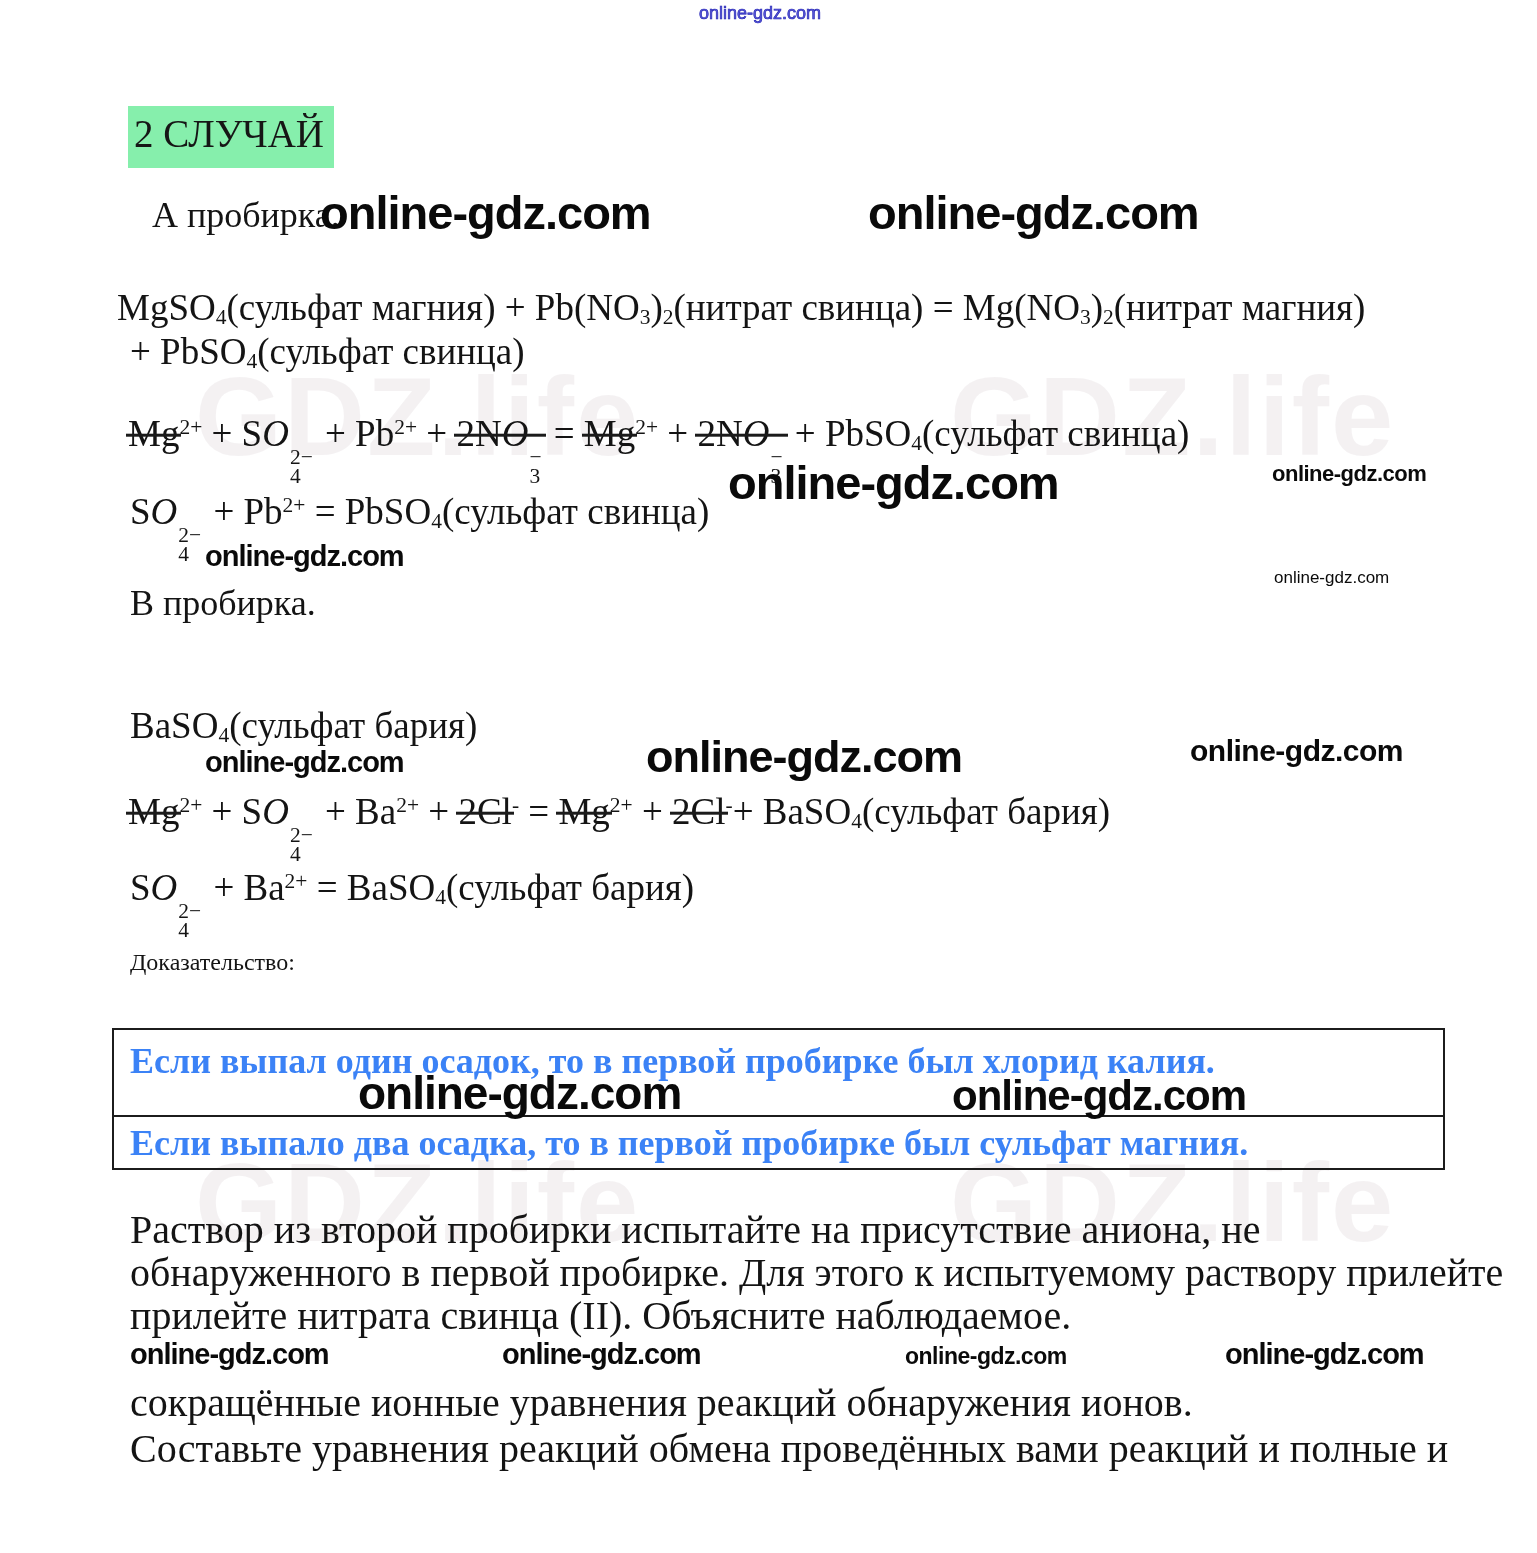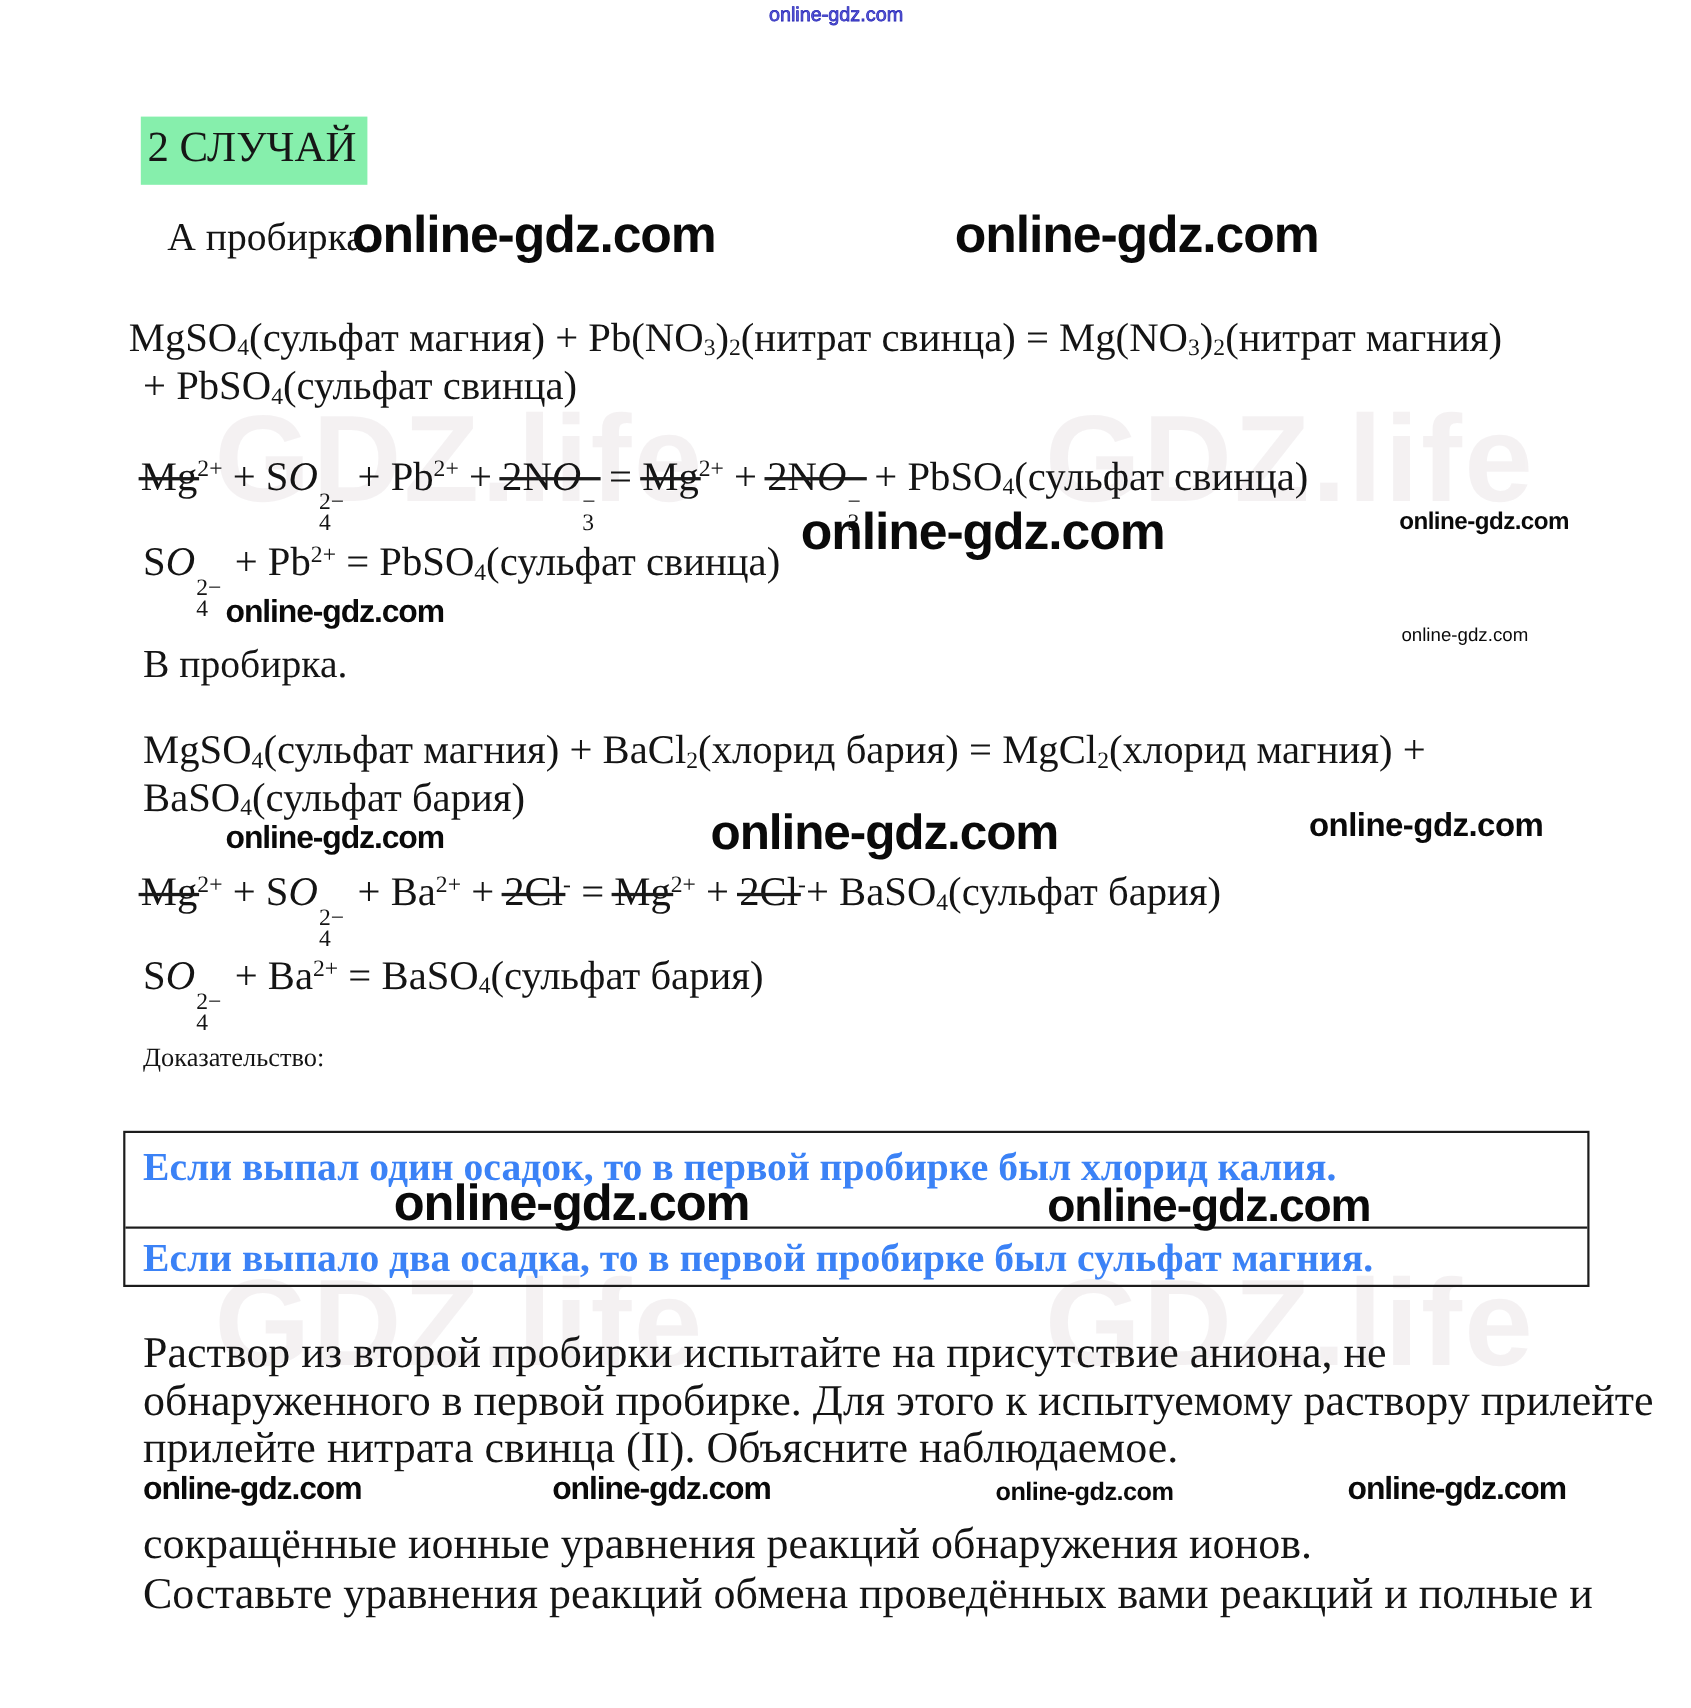--- a/index.html
+++ b/index.html
@@ -161,21 +161,20 @@
   <div class="line" style="left:130px; top:490px;">S<i>O</i><span class="ss">
         <span class="sst">2−</span>
         <span class="ssb">4</span>
       </span> + Pb<sup>2+</sup> = PbSO<sub>4</sub>(сульфат свинца)</div>
 
   <div class="wm" style="left:205px; top:540px; font-size:29px;">online-gdz.com</div>
   <div class="wm wm-light" style="left:1274px; top:568px; font-size:17px;">online-gdz.com</div>
 
   <div class="line" style="left:130px; top:582px; font-size:36px;">В пробирка.</div>
 
-  <div class="line" style="left:130px; top:661px;">MgSO<sub>4</sub>(сульфат магния) + BaCl<sub>2</sub>(хлорид бария) = MgCl<sub>2</sub>(хлорид магния) +</div>
   <div class="line" style="left:130px; top:704px;">BaSO<sub>4</sub>(сульфат бария)</div>
 
   <div class="wm" style="left:205px; top:746px; font-size:29px;">online-gdz.com</div>
   <div class="wm" style="left:646px; top:731px; font-size:45px;">online-gdz.com</div>
   <div class="wm wm-med" style="left:1190px; top:734px; font-size:30px;">online-gdz.com</div>
 
   <div class="line" style="left:128px; top:790px;"><span class="strike">Mg</span><sup>2+</sup> + S<i>O</i><span class="ss">
         <span class="sst">2−</span>
         <span class="ssb">4</span>
       </span> + Ba<sup>2+</sup> + <span class="strike">2Cl</span><sup>-</sup> = <span class="strike">Mg</span><sup>2+</sup> + <span class="strike">2Cl</span><sup>-</sup>+ BaSO<sub>4</sub>(сульфат бария)</div>

